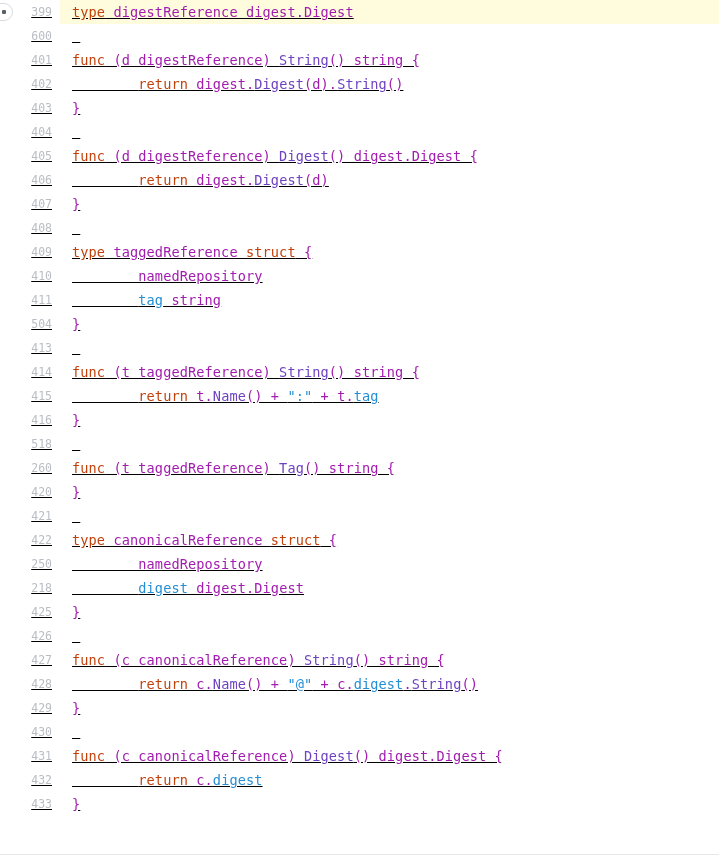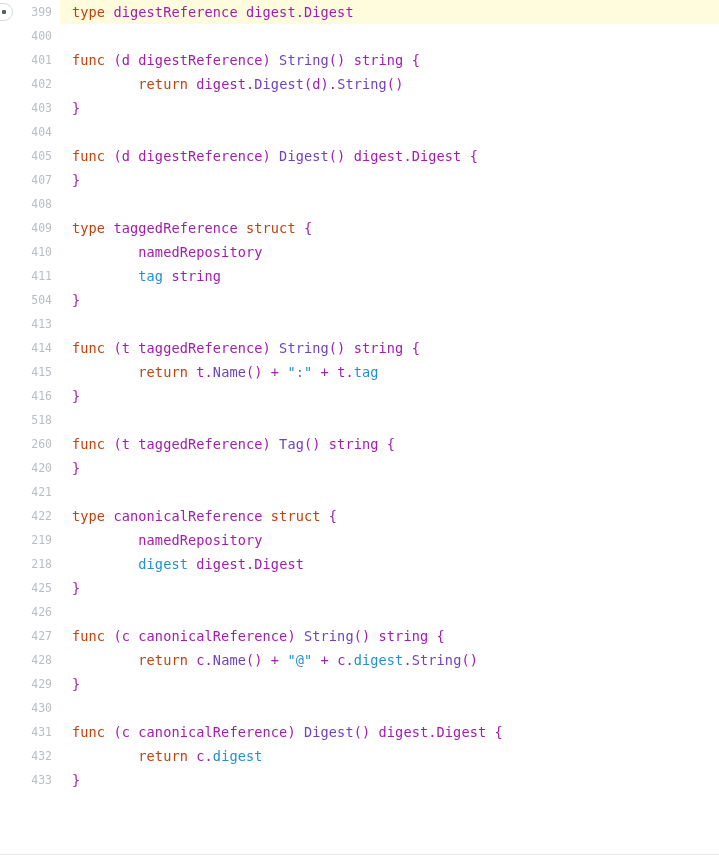--- a/index.html
+++ b/index.html
@@ -15,20 +15,21 @@
     font-family: "DejaVu Sans Mono", "Liberation Mono", monospace;
   }
   #code-viewer {
     position: relative;
     width: 719px;
     height: 855px;
     background: #ffffff;
     border-bottom: 1px solid #e8e8e8;
     box-sizing: border-box;
     overflow: hidden;
+    text-decoration: underline;
   }
   .code-table {
     border-collapse: collapse;
     width: 100%;
     table-layout: fixed;
   }
   .code-row {
     height: 24px;
   }
   .gutter-cell {
@@ -94,21 +95,21 @@
 <div id="code-viewer">
   <table class="code-table">
     <tbody>
         <tr class="code-row highlight">
           <td class="gutter-cell">399<span class="gutter-marker">
               <span class="marker-dot"></span>
             </span></td>
           <td class="code-cell"><span class="tok-keyword">type</span><span class="tok-plain"> digestReference digest.Digest</span></td>
         </tr>
         <tr class="code-row">
-          <td class="gutter-cell">400</td>
+          <td class="gutter-cell">600</td>
           <td class="code-cell">&nbsp;</td>
         </tr>
         <tr class="code-row">
           <td class="gutter-cell">401</td>
           <td class="code-cell"><span class="tok-keyword">func</span><span class="tok-plain"> (d digestReference) </span><span class="tok-method">String</span><span class="tok-plain">() string {</span></td>
         </tr>
         <tr class="code-row">
           <td class="gutter-cell">402</td>
           <td class="code-cell"><span class="tok-plain">        </span><span class="tok-keyword">return</span><span class="tok-plain"> digest.</span><span class="tok-method">Digest</span><span class="tok-plain">(d).</span><span class="tok-method">String</span><span class="tok-plain">()</span></td>
         </tr>
@@ -118,20 +119,24 @@
         </tr>
         <tr class="code-row">
           <td class="gutter-cell">404</td>
           <td class="code-cell">&nbsp;</td>
         </tr>
         <tr class="code-row">
           <td class="gutter-cell">405</td>
           <td class="code-cell"><span class="tok-keyword">func</span><span class="tok-plain"> (d digestReference) </span><span class="tok-method">Digest</span><span class="tok-plain">() digest.Digest {</span></td>
         </tr>
         <tr class="code-row">
+          <td class="gutter-cell">406</td>
+          <td class="code-cell"><span class="tok-plain">        </span><span class="tok-keyword">return</span><span class="tok-plain"> digest.</span><span class="tok-method">Digest</span><span class="tok-plain">(d)</span></td>
+        </tr>
+        <tr class="code-row">
           <td class="gutter-cell">407</td>
           <td class="code-cell"><span class="tok-plain">}</span></td>
         </tr>
         <tr class="code-row">
           <td class="gutter-cell">408</td>
           <td class="code-cell">&nbsp;</td>
         </tr>
         <tr class="code-row">
           <td class="gutter-cell">409</td>
           <td class="code-cell"><span class="tok-keyword">type</span><span class="tok-plain"> taggedReference </span><span class="tok-keyword">struct</span><span class="tok-plain"> {</span></td>
@@ -178,21 +183,21 @@
         </tr>
         <tr class="code-row">
           <td class="gutter-cell">421</td>
           <td class="code-cell">&nbsp;</td>
         </tr>
         <tr class="code-row">
           <td class="gutter-cell">422</td>
           <td class="code-cell"><span class="tok-keyword">type</span><span class="tok-plain"> canonicalReference </span><span class="tok-keyword">struct</span><span class="tok-plain"> {</span></td>
         </tr>
         <tr class="code-row">
-          <td class="gutter-cell">219</td>
+          <td class="gutter-cell">250</td>
           <td class="code-cell"><span class="tok-plain">        namedRepository</span></td>
         </tr>
         <tr class="code-row">
           <td class="gutter-cell">218</td>
           <td class="code-cell"><span class="tok-plain">        </span><span class="tok-field">digest</span><span class="tok-plain"> digest.Digest</span></td>
         </tr>
         <tr class="code-row">
           <td class="gutter-cell">425</td>
           <td class="code-cell"><span class="tok-plain">}</span></td>
         </tr>

